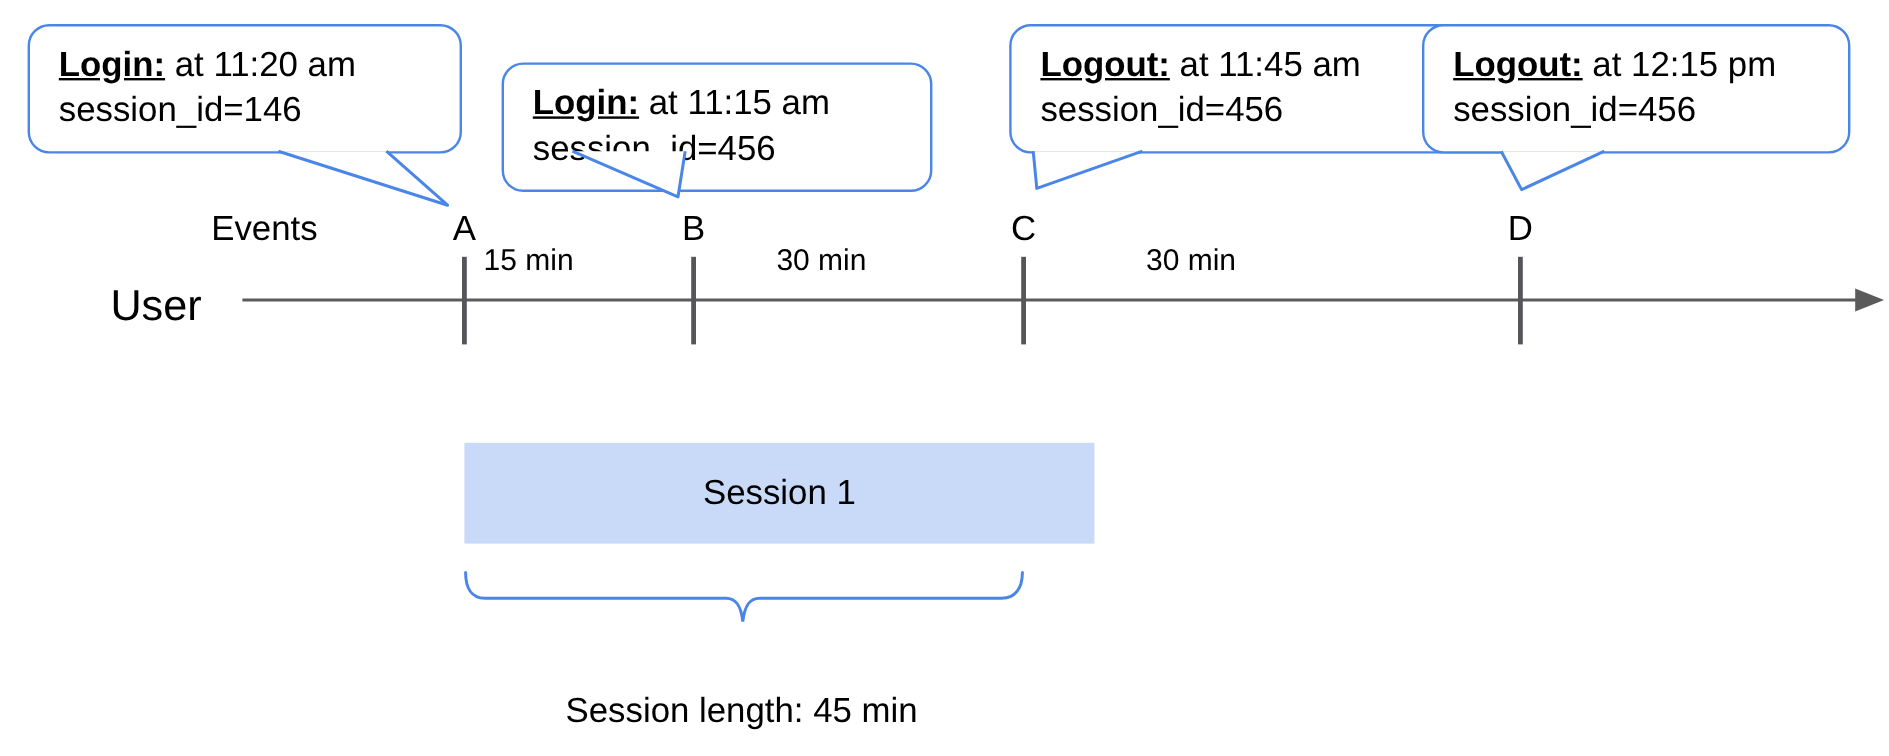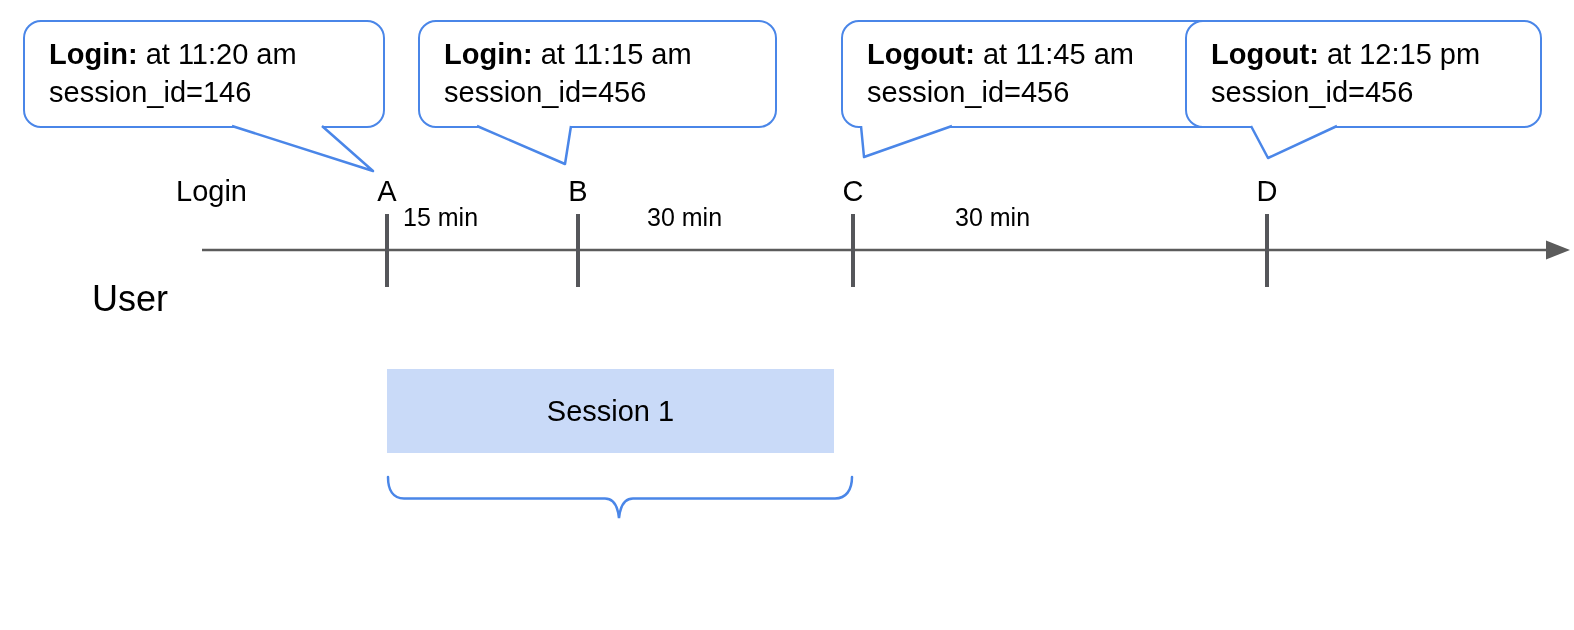--- a/index.html
+++ b/index.html
@@ -6,37 +6,37 @@
   .canvas{
     position:relative;width:1574px;height:630px;background:#ffffff;overflow:hidden;
     font-family:"Liberation Sans", sans-serif;color:#000;
   }
   
   .bubble{
     position:absolute;top:20px;height:108px;box-sizing:border-box;
     border:2.5px solid #4a86e8;border-radius:18px;background:#fff;
     padding:13px 10px 0 24px;font-size:29px;line-height:38px;white-space:nowrap;
   }
-  .bubble .b{font-weight:bold;}
+  .bubble .b{font-weight:bold;text-decoration:underline;}
   .bubble1{left:23px;width:362px;}
-  .bubble2{left:418px;width:359px;}
+  .bubble2{left:418px;width:359px;margin-top:32px;}
   .bubble3{left:841px;width:426px;}
   .bubble4{left:1185px;width:357px;}
   
   .overlay{position:absolute;left:0;top:0;width:1574px;height:630px;pointer-events:none;}
   
   .lbl{position:absolute;white-space:nowrap;}
   .events-label{left:176px;top:175px;font-size:29px;}
-  .user-label{left:92px;top:234px;font-size:36px;margin-top:44px;}
+  .user-label{left:92px;top:234px;font-size:36px;}
   .marker{position:absolute;top:175px;width:60px;text-align:center;font-size:29px;}
   .marker-a{left:357px;} .marker-b{left:548px;} .marker-c{left:823px;} .marker-d{left:1237px;}
   .interval{position:absolute;top:203px;width:160px;text-align:left;font-size:25px;}
   .interval-1{left:403px;} .interval-2{left:647px;} .interval-3{left:955px;}
   .session-box{
-    position:absolute;left:387px;top:369px;width:447px;height:84px;background:#c9daf8;
+    position:absolute;left:387px;top:369px;width:525px;height:84px;background:#c9daf8;
     display:flex;align-items:center;justify-content:center;font-size:29px;
   }
   .session-length{position:absolute;left:418px;top:577px;width:400px;text-align:center;font-size:29px;}
 </style>
 </head>
 <body>
 
 <div class="canvas">
 
   <div class="bubble bubble1">
@@ -67,27 +67,28 @@
     <polygon points="1546,240.5 1570,250 1546,259.5" fill="#5b5b5b"></polygon>
 
     <line x1="387" y1="214" x2="387" y2="287" stroke="#55565a" stroke-width="4"></line>
     <line x1="578" y1="214" x2="578" y2="287" stroke="#55565a" stroke-width="4"></line>
     <line x1="853" y1="214" x2="853" y2="287" stroke="#55565a" stroke-width="4"></line>
     <line x1="1267" y1="214" x2="1267" y2="287" stroke="#55565a" stroke-width="4"></line>
 
     <path d="M388,477 C388,490 393,498.5 404,498.5 L605,498.5 C613,498.5 617.5,504 619,518 C620.5,504 625,498.5 633,498.5 L835,498.5 C846,498.5 852,490 852,477" fill="none" stroke="#4a86e8" stroke-width="2.5" stroke-linecap="round"></path>
   </svg>
 
-  <div class="lbl events-label">Login</div>
+  <div class="lbl events-label">Events</div>
   <div class="lbl user-label">User</div>
 
   <div class="marker marker-a">A</div>
   <div class="marker marker-b">B</div>
   <div class="marker marker-c">C</div>
   <div class="marker marker-d">D</div>
 
   <div class="interval interval-1">15 min</div>
   <div class="interval interval-2">30 min</div>
   <div class="interval interval-3">30 min</div>
 
   <div class="session-box">Session 1</div>
+  <div class="session-length">Session length: 45 min</div>
 
 </div>
 
 </body></html>

